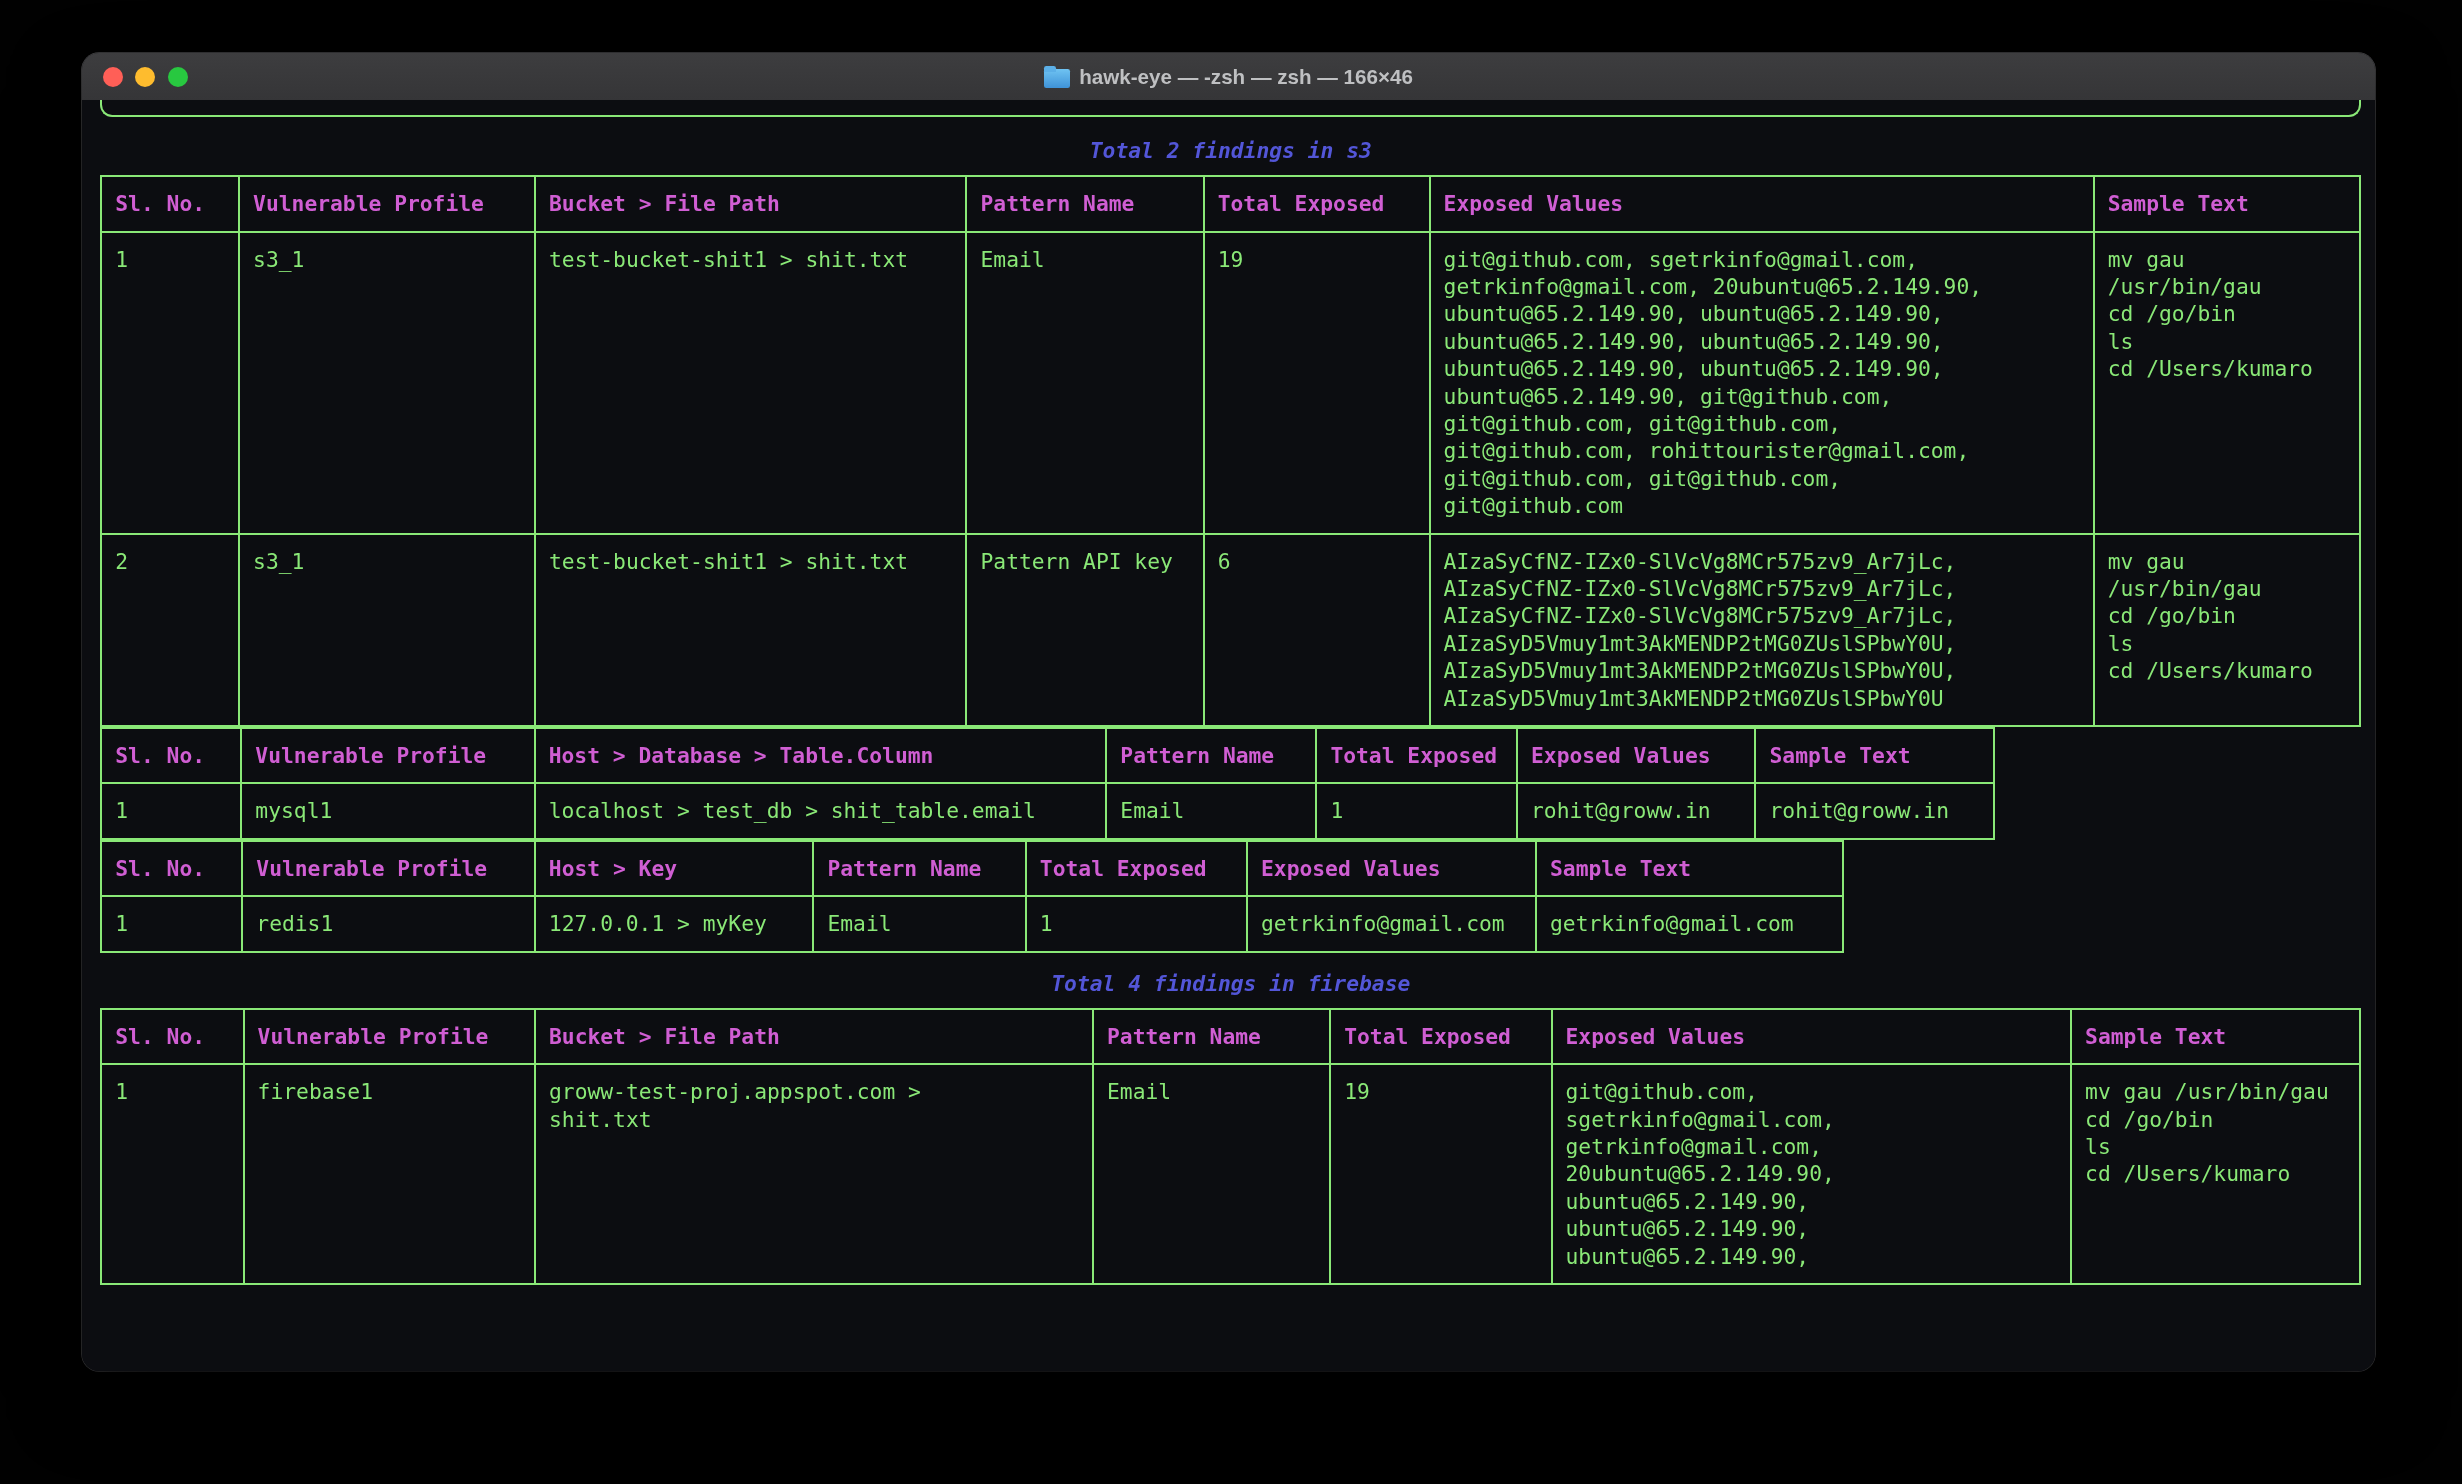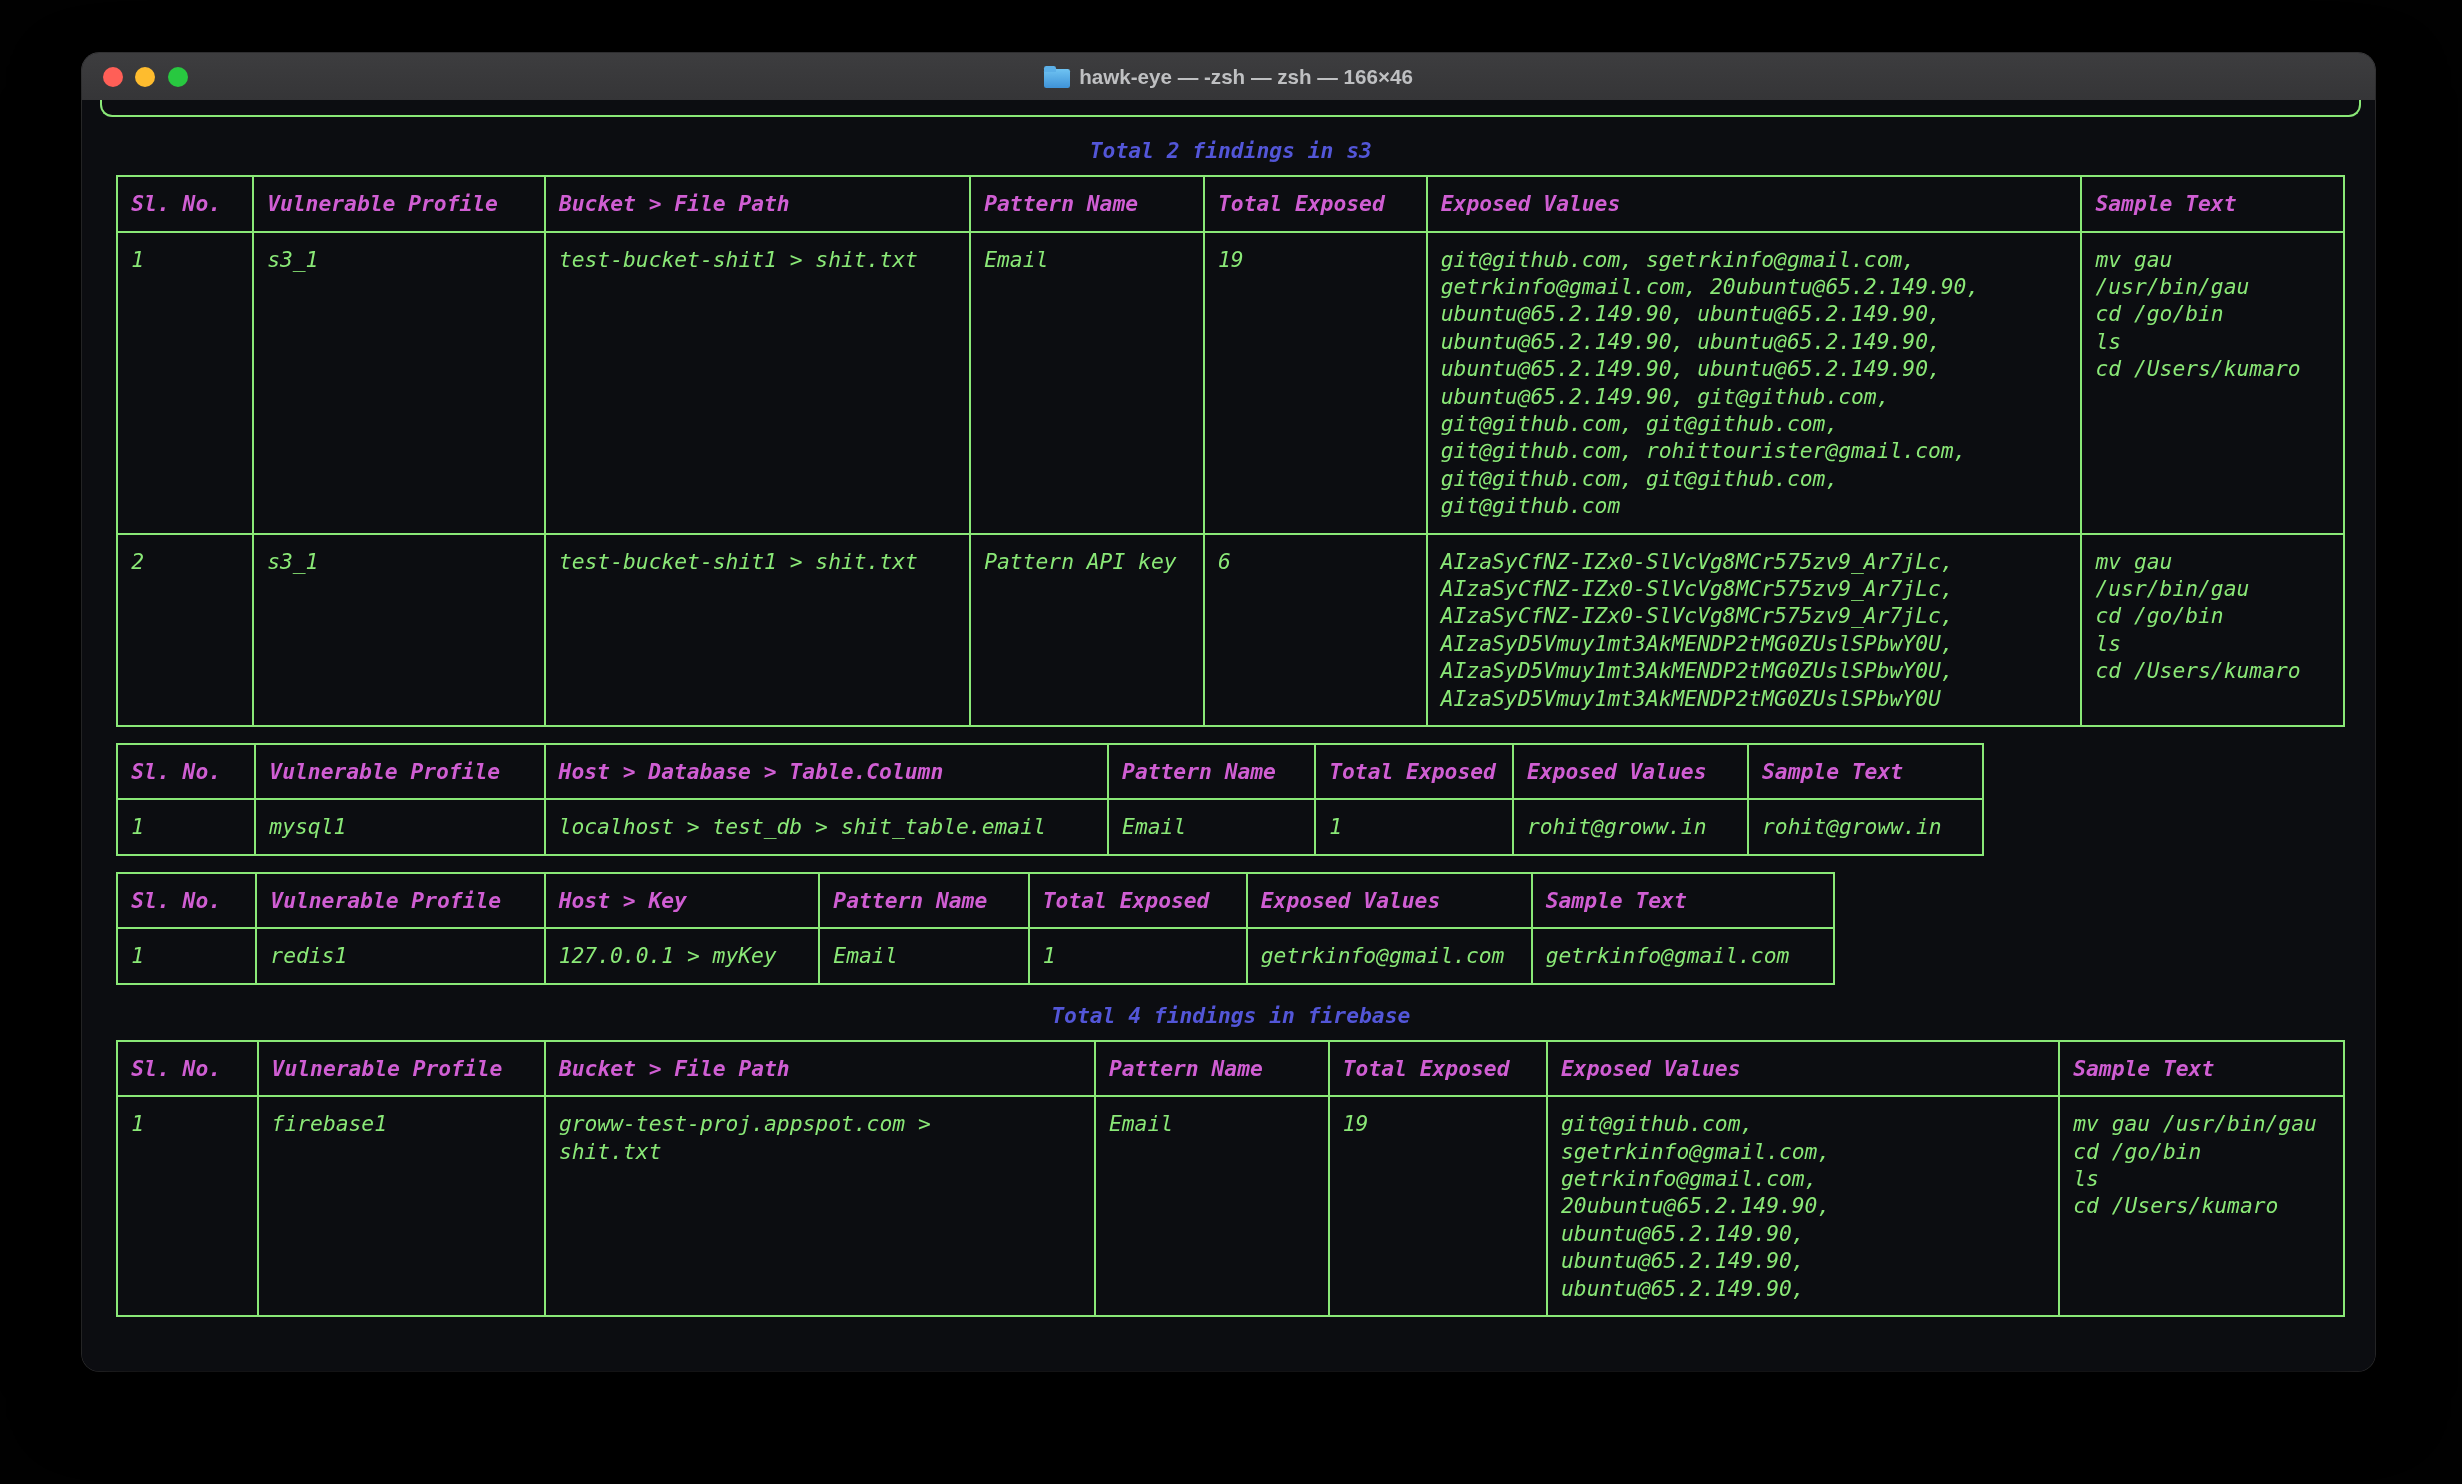--- a/index.html
+++ b/index.html
@@ -47,28 +47,28 @@
 
   .remnant{
     height:17px;width:100%;
     border-left:2.3px solid var(--green);
     border-right:2.3px solid var(--green);
     border-bottom:2.3px solid var(--green);
     border-radius:0 0 12.2px 12.2px;
     margin-bottom:20px;
   }
 
-  .section{margin:16px;}
+  .section{margin:0;}
   .section-title{
     text-align:center;color:var(--blue);font-weight:bold;font-style:italic;
     margin:17px 0 10.7px 0;white-space:pre;
   }
   .section:first-of-type .section-title{margin-top:0;}
 
-  table{border-collapse:collapse;table-layout:fixed;font-style:italic;}
+  table{border-collapse:collapse;table-layout:fixed;}
   .w100{width:100%;}
   .w-mysql{width:83.8%;}
   .w-redis{width:77.1%;}
   th,td{
     border:2.3px solid var(--green);
     padding:13px 13px;vertical-align:top;text-align:left;
     font-family:var(--mono);font-size:21.3px;line-height:27.4px;
     white-space:pre-wrap;word-break:break-word;
   }
   th{color:var(--magenta);font-weight:bold;white-space:pre;}

